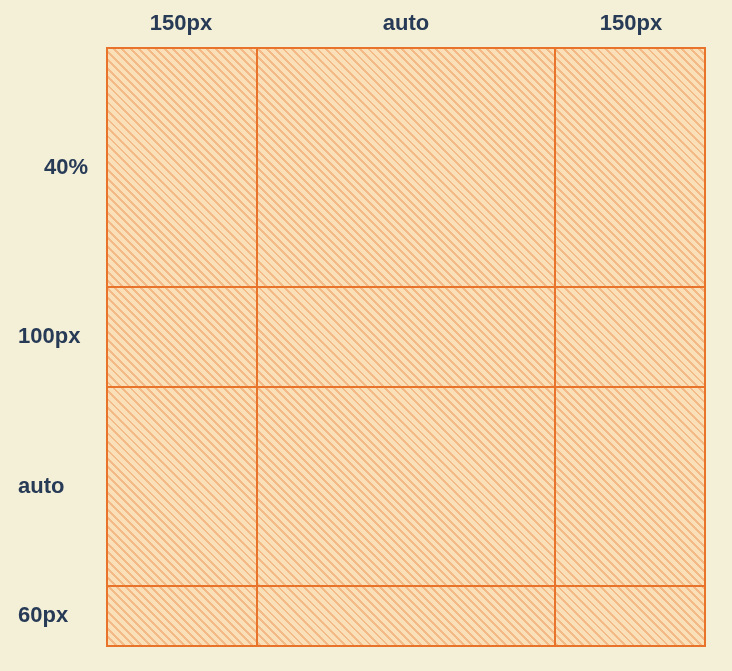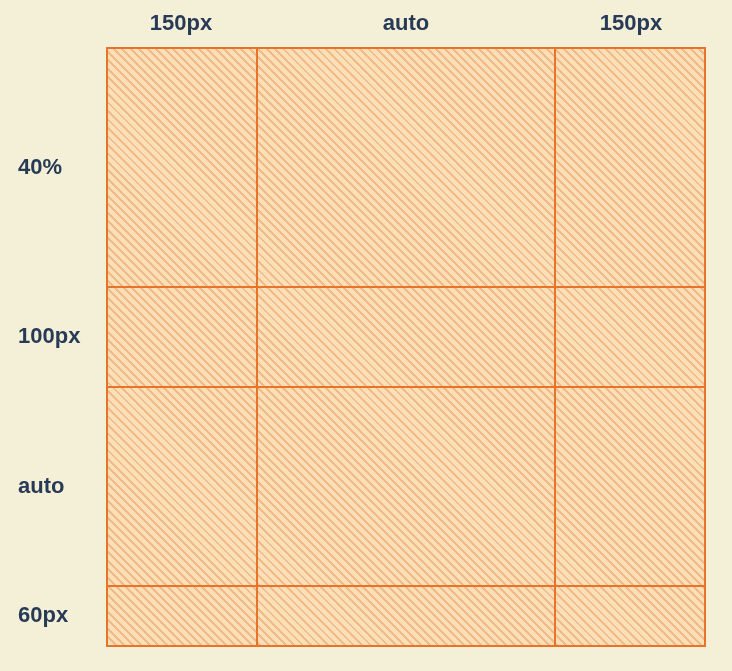--- a/index.html
+++ b/index.html
@@ -69,21 +69,21 @@
   }
   .col-label.c1 { left: calc(106px + 75px); }        
   .col-label.c2 { left: calc(106px + 150px + 150px); } 
   .col-label.c3 { left: calc(106px + 450px + 75px); } 
 
   
   .row-label {
     left: 18px;
     transform: translateY(-50%);
   }
-  .row-label.r1 { top: calc(47px + 120px); }   
+  .row-label.r1 { top: calc(47px + 120px); margin-left: 26px; }   
   .row-label.r2 { top: calc(47px + 239px + 50px); text-align: center; }  
   .row-label.r3 { top: calc(47px + 339px + 100px); } 
   .row-label.r4 { top: calc(47px + 538px + 30px); }  
 </style>
 </head>
 <body>
 
 <div class="stage">
 
   <div class="label col-label c1">150px</div>

